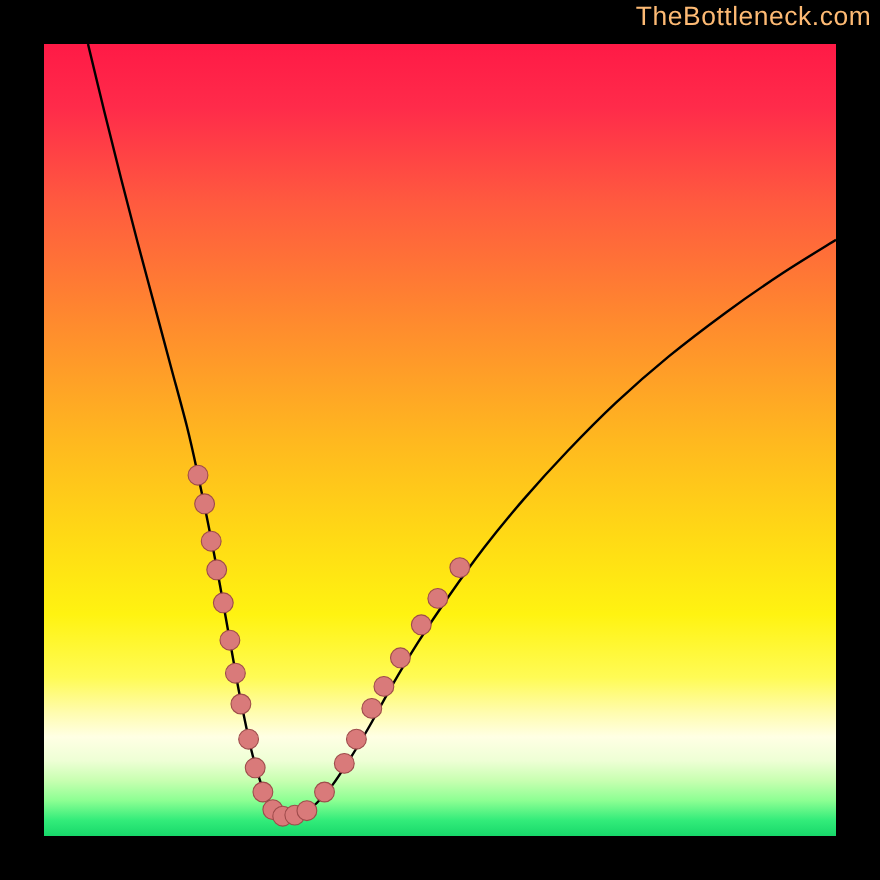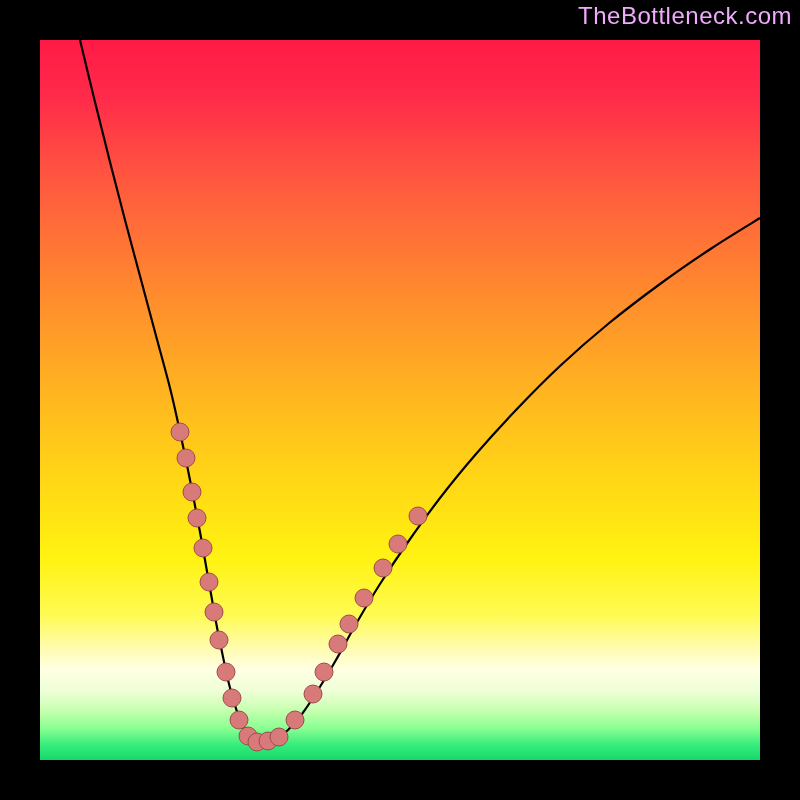--- a/index.html
+++ b/index.html
@@ -23,21 +23,21 @@
     width: 720px;
     height: 720px;
     overflow: hidden;
   }
   .watermark {
     position: absolute;
     top: 2px;
     right: 8px;
     font-family: Arial, Helvetica, sans-serif;
     font-size: 24px;
-    color: #f0abfc;
+    color: #fdba74;
     letter-spacing: 0.5px;
     user-select: none;
   }
   svg {
     display: block;
   }
 </style>
 </head>
 <body>
 

